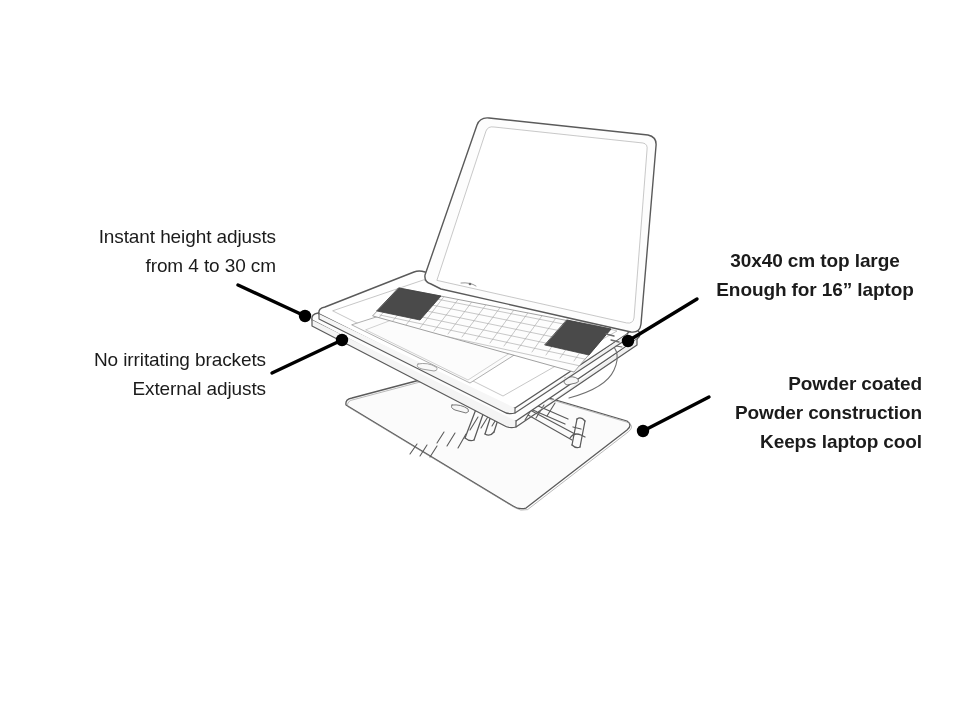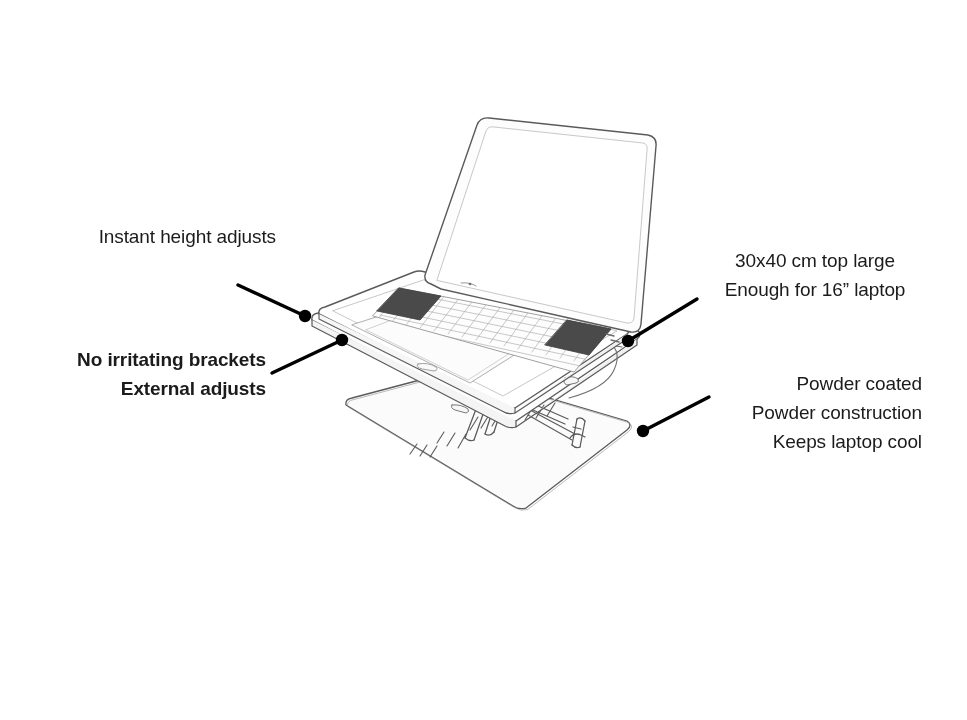--- a/index.html
+++ b/index.html
@@ -34,36 +34,35 @@
   .callout {
     position: absolute;
     color: #1b1b1b;
     font-family: "Liberation Sans", sans-serif;
     font-size: 19px;
     line-height: 29px;
     white-space: nowrap;
     letter-spacing: -0.1px;
   }
   .callout.align-right { text-align: right; }
-  .callout.align-center{ text-align: center; }
+  .callout.align-center{ text-align: center; font-weight: bold; }
 
   .callout span { display: block; }
 
   #callout-height {
     left: 18px;
     top: 222px;
     width: 258px;
     text-align: right;
   }
   #callout-brackets {
     left: 18px;
     top: 345px;
     width: 248px;
     text-align: right;
-    font-weight: bold;
   }
   #callout-size {
     left: 700px;
     top: 246px;
     width: 230px;
     text-align: center;
   }
   #callout-steel {
     left: 704px;
     top: 369px;
@@ -270,20 +269,21 @@
       </g>
       <g>
         <line x1="709" y1="397" x2="643" y2="431"></line>
         <circle cx="643" cy="431" r="6.2" stroke="none"></circle>
       </g>
     </g>
   </svg>
 
   <div class="callout align-right" id="callout-height">
     <span>Instant height adjusts</span>
+    <span>from 4 to 30 cm</span>
   </div>
 
   <div class="callout align-right" id="callout-brackets">
     <span>No irritating brackets</span>
     <span>External adjusts</span>
   </div>
 
   <div class="callout align-center" id="callout-size">
     <span>30x40 cm top large</span>
     <span>Enough for 16” laptop</span>

